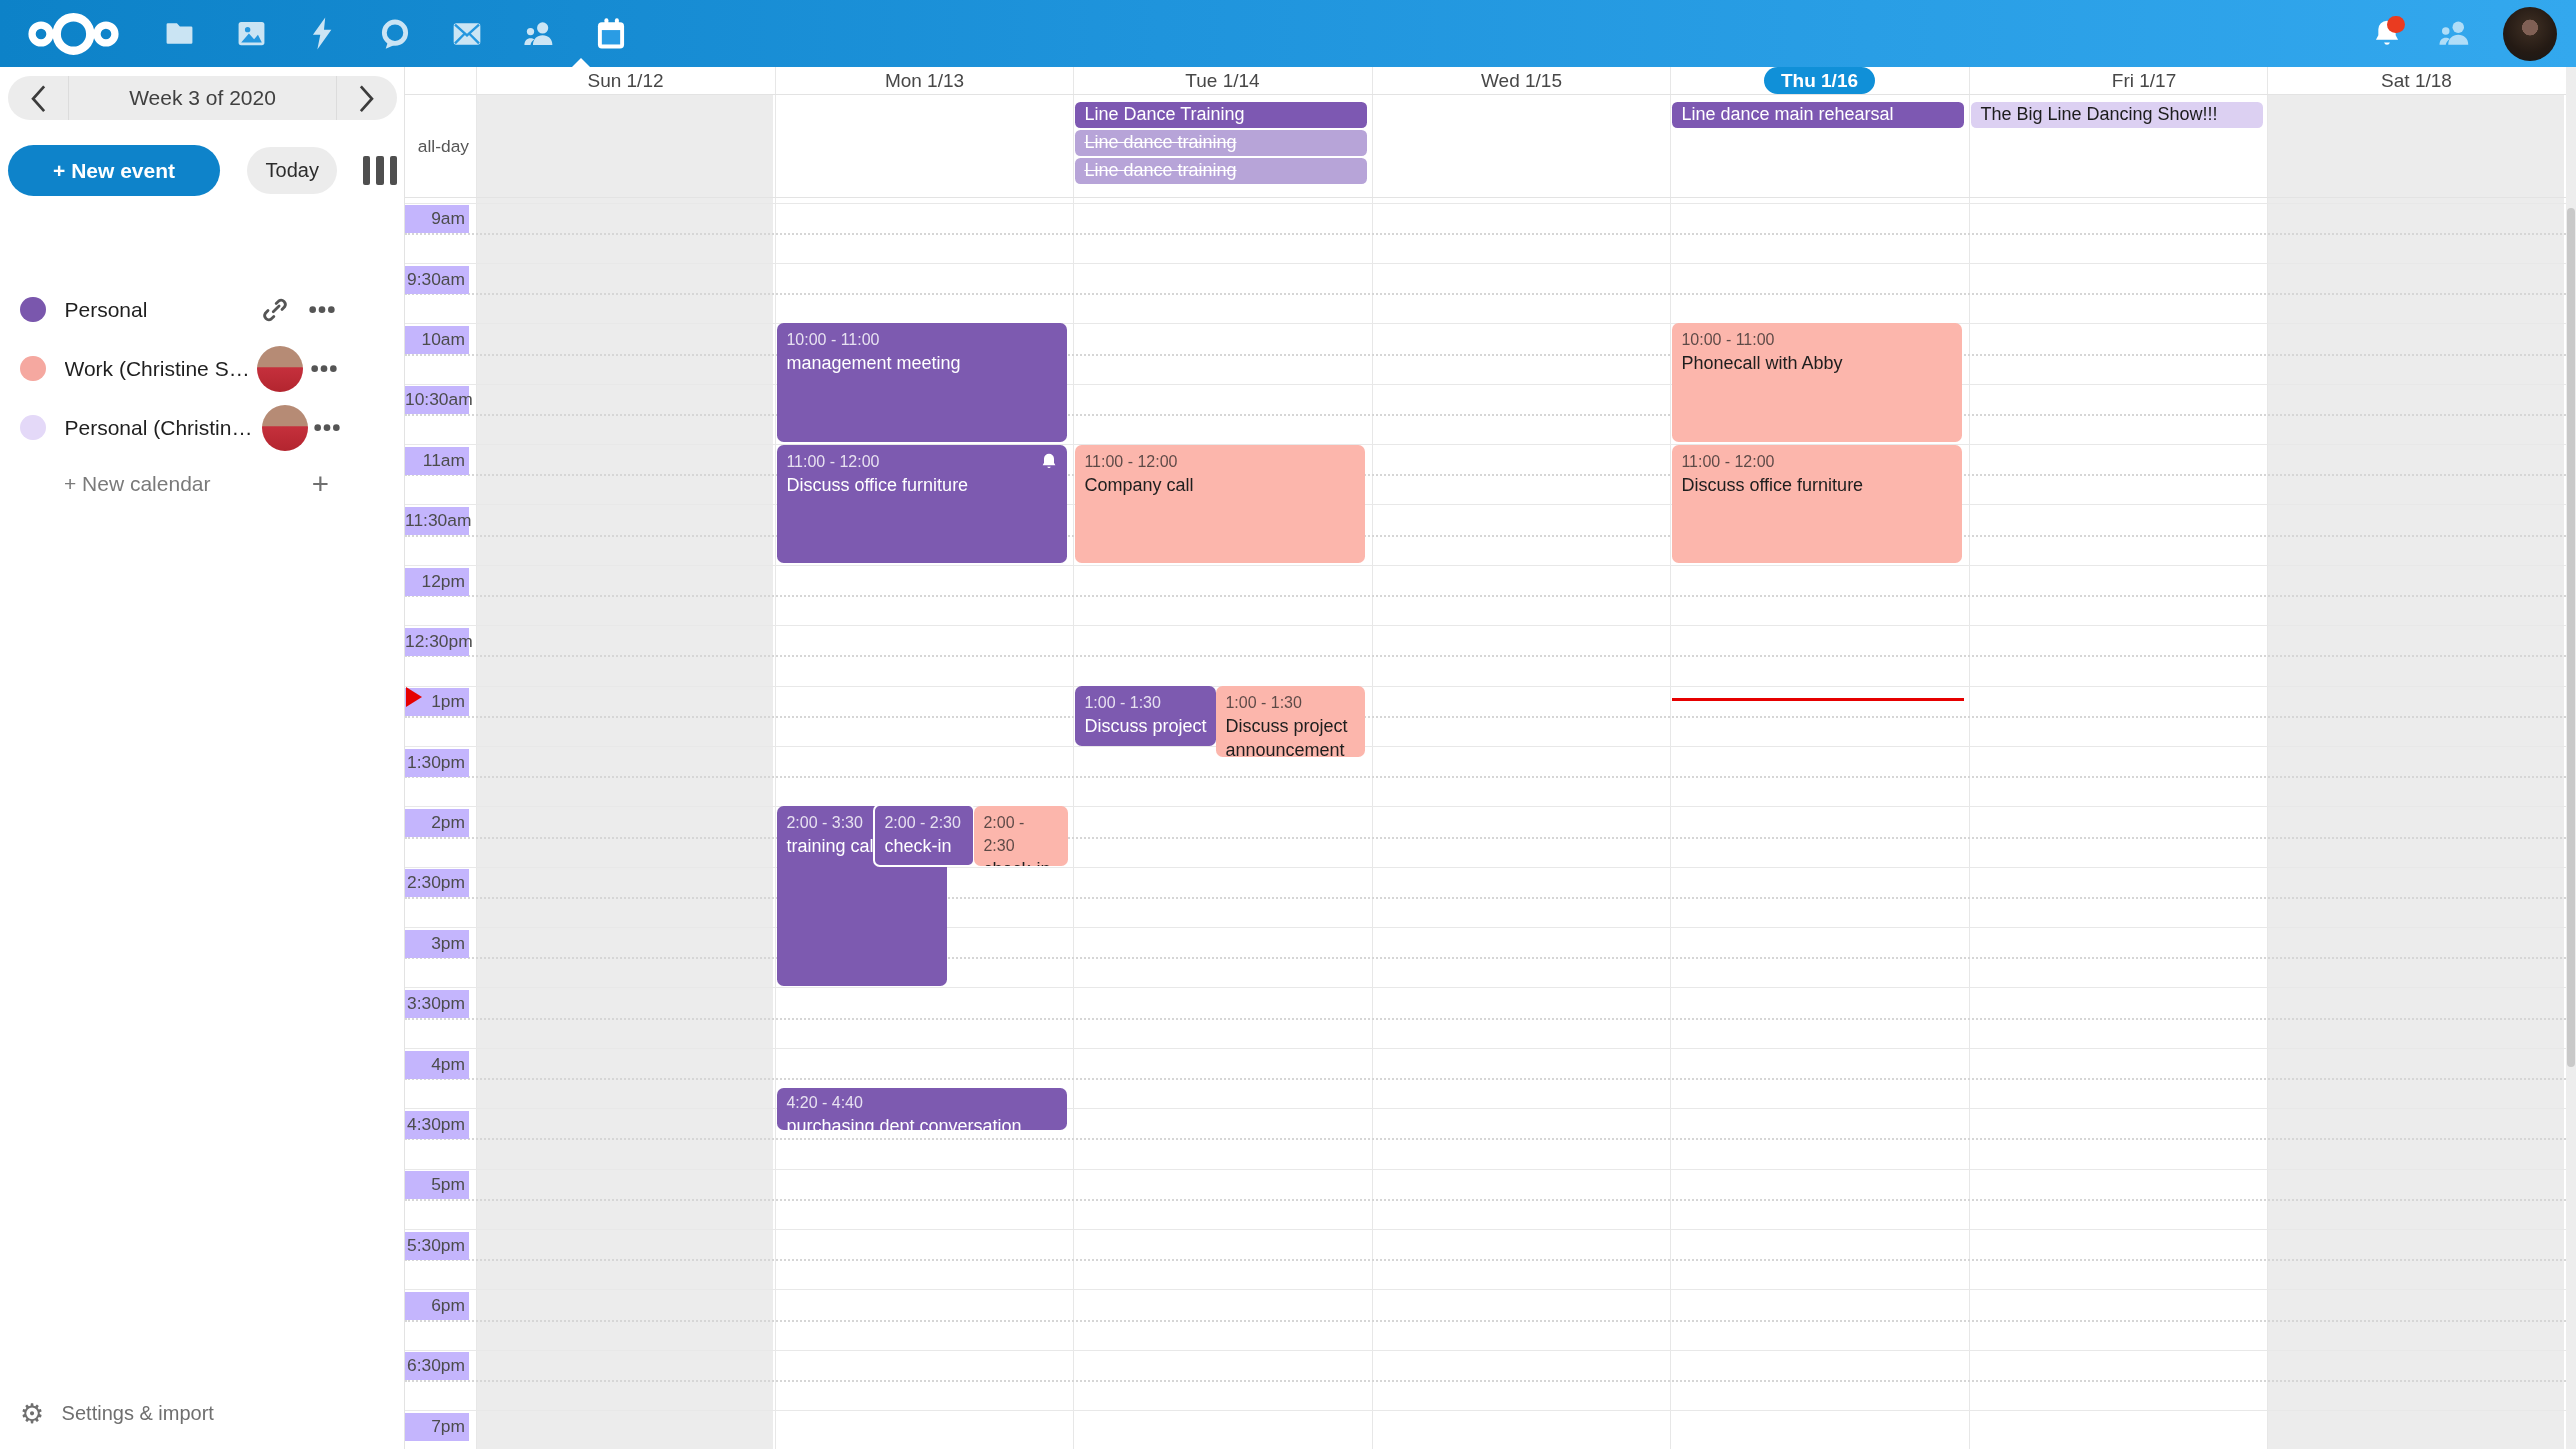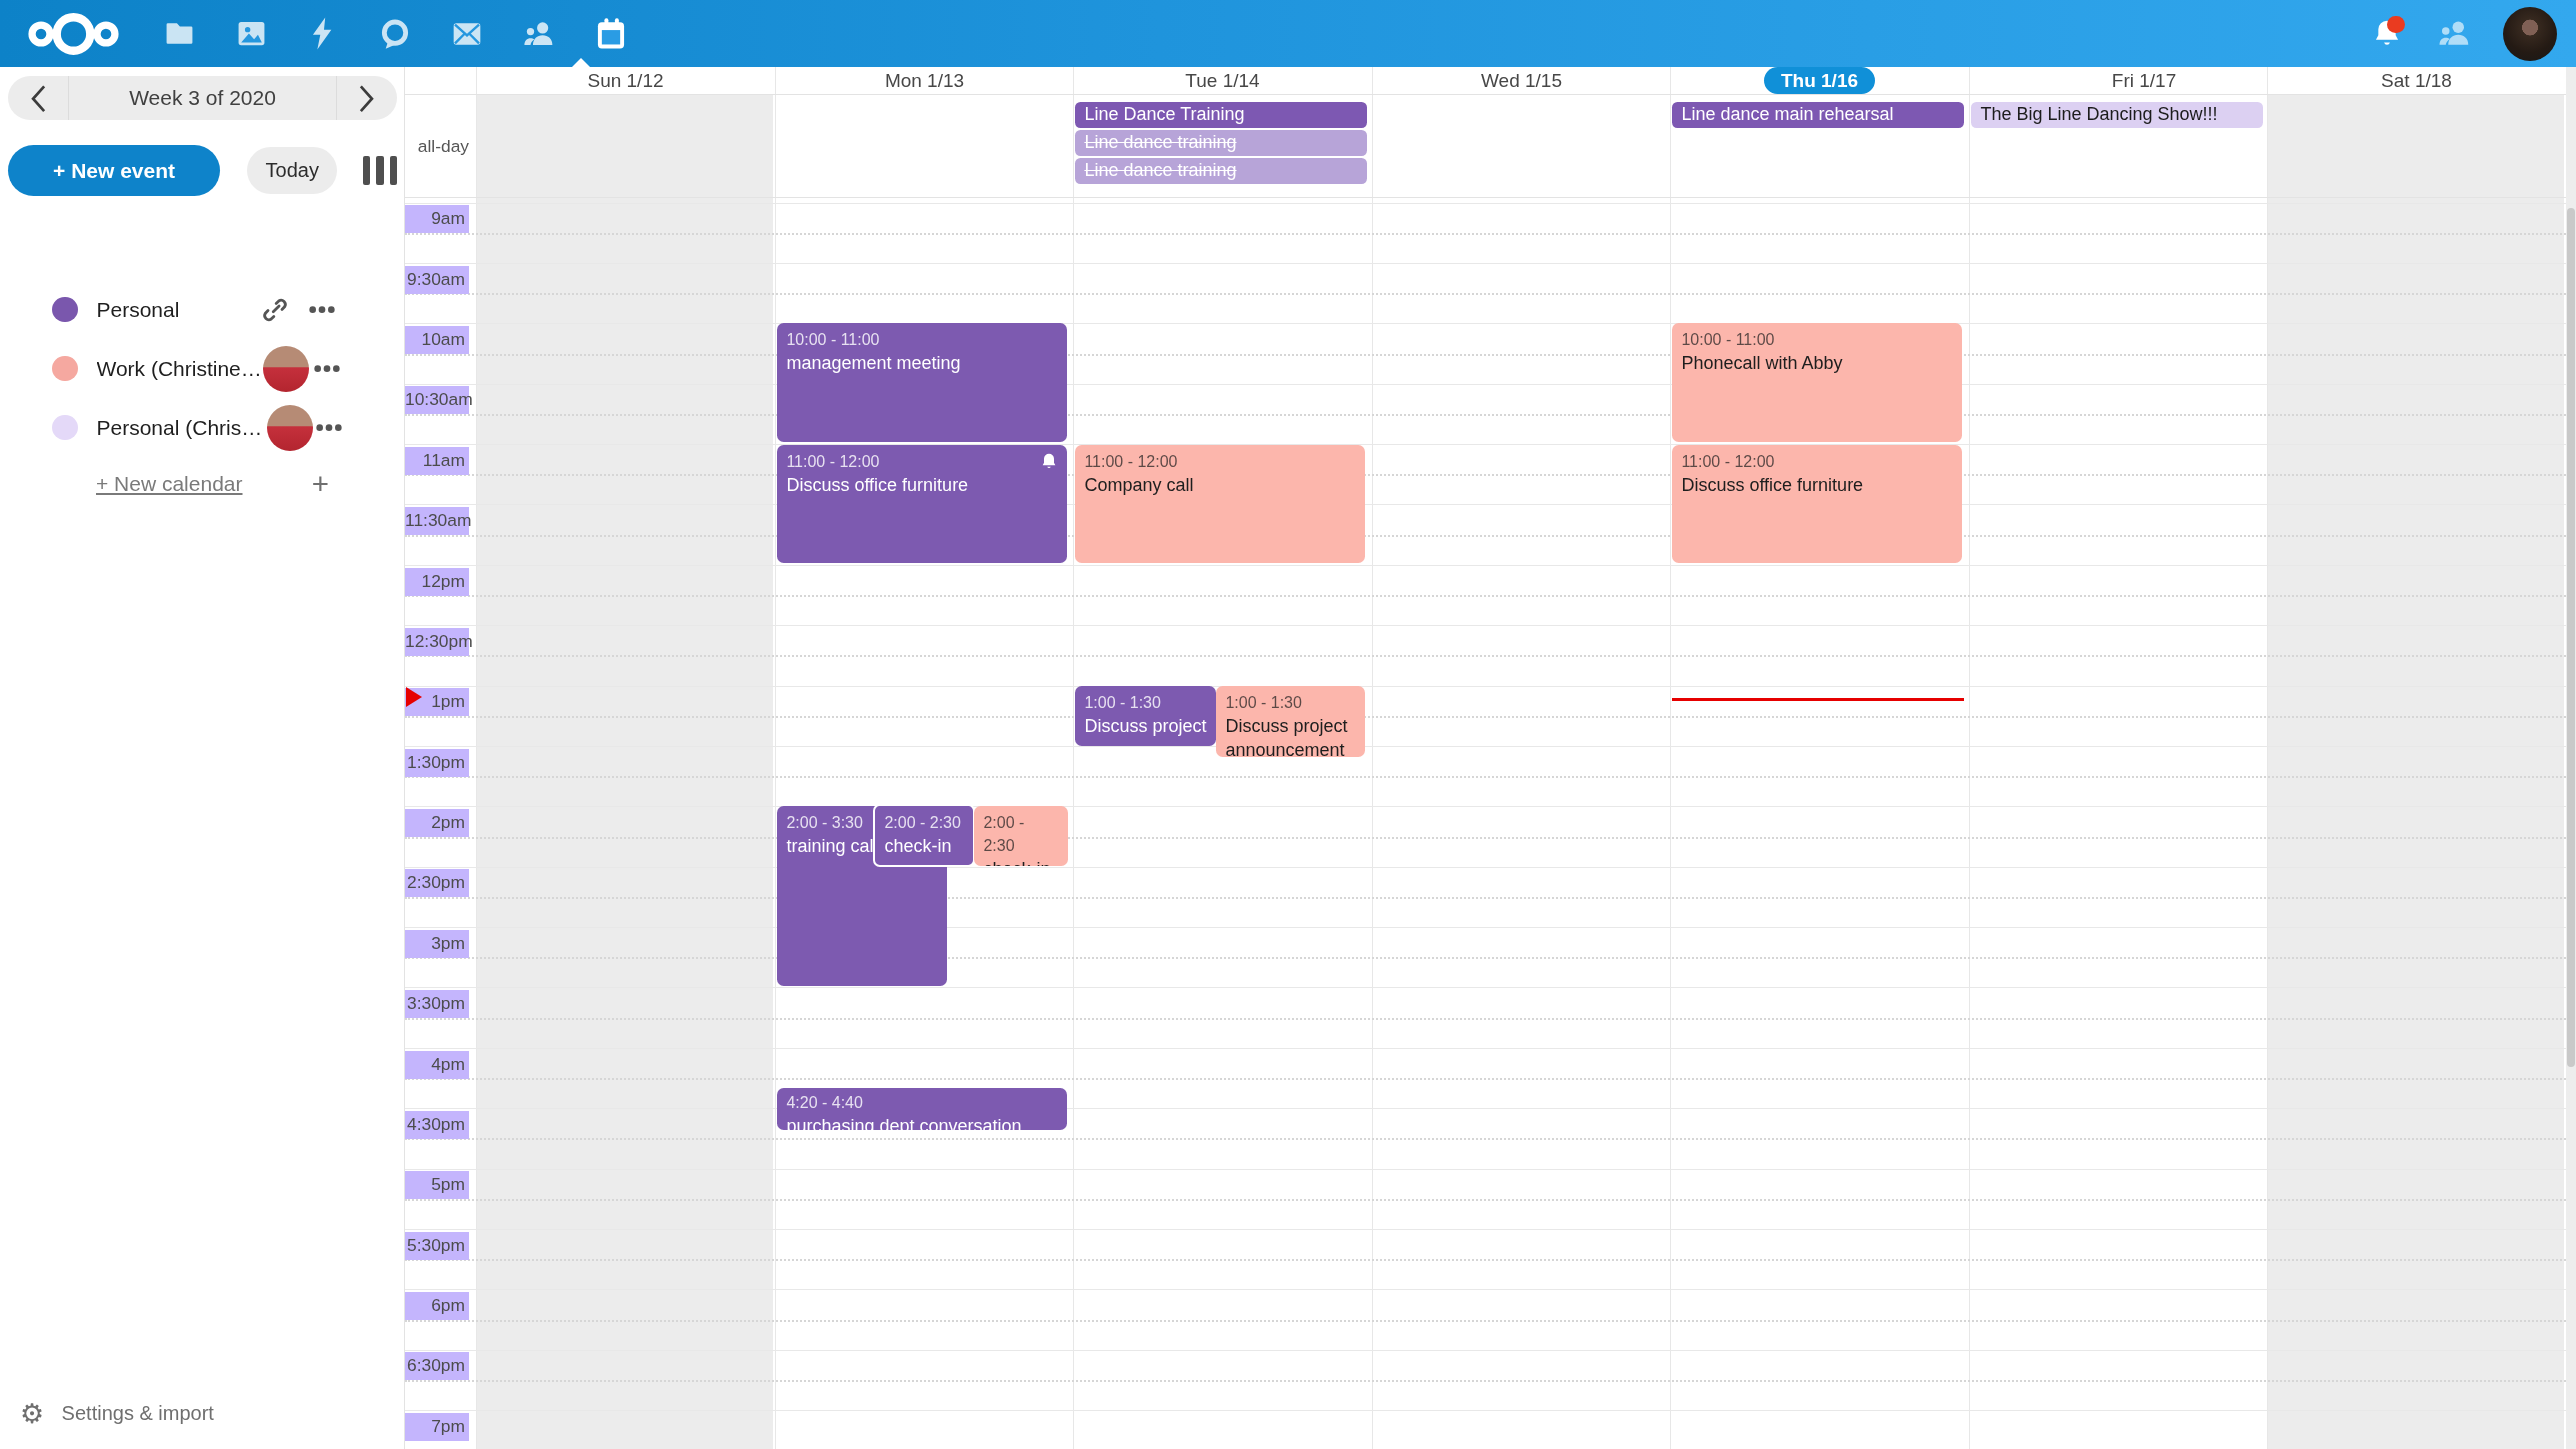--- a/index.html
+++ b/index.html
@@ -33,31 +33,31 @@
   .week-pill .lbl { flex:1; text-align:center; font-size:21px; color:#404040;
                     border-left:1.3px solid #dcdcdc; border-right:1.3px solid #dcdcdc;
                     height:100%; display:flex; align-items:center; justify-content:center; }
   .btnrow { position:absolute; left:8px; top:78px; width:389px; height:51px; display:flex; align-items:center; }
   .btn-new { width:221px; height:51px; border-radius:25.5px; background:#0e83ca; color:#fff;
              font-size:21px; font-weight:bold; display:flex; align-items:center; justify-content:center; }
   .btn-today { width:94px; height:47px; border-radius:23.5px; background:#ececec; color:#2c2c2c;
                font-size:20px; display:flex; align-items:center; justify-content:center; margin-left:27px; }
   .viewswitch { margin-left:25.5px; display:flex; gap:6px; }
   .viewswitch i { display:block; width:7.4px; height:29.5px; background:#4f4f4f; border-radius:2px; }
-  .callist { position:absolute; left:0; top:213px; width:357px;padding-left:32px; }
+  .callist { position:absolute; left:0; top:213px; width:357px; }
   .calrow { position:relative; height:59px; display:flex; align-items:center; padding-left:20px; }
   .caldot { width:25.5px; height:25.5px; border-radius:50%; flex:0 0 25.5px; }
   .calname { margin-left:19px; font-size:21px; color:#1f1f1f; white-space:nowrap; overflow:hidden;
              text-overflow:ellipsis; max-width:201px; }
   .calrow .spacer { flex:1; }
   .mini-avatar { width:46px; height:46px; border-radius:50%; overflow:hidden; flex:0 0 46px;
       background:linear-gradient(180deg,#b68b75 0%, #b68b75 46%, #c5303c 47%, #b3252f 100%); }
   .rowicon { width:47px; display:flex; align-items:center; justify-content:center; }
   .newcal { position:relative; height:54px; display:flex; align-items:center; padding-left:64px;
-            color:#7a7a7a; font-size:21px;text-decoration:underline; }
+            color:#7a7a7a; font-size:21px; }
   .newcal .plus { position:absolute; right:28px; font-size:29.5px; color:#6f6f6f; }
   .settings { position:absolute; left:20px; bottom:20px; display:flex; align-items:center; gap:17.4px;
               color:#6f6f6f; font-size:20px; }
   .gear { font-family:"DejaVu Sans", sans-serif; font-size:27px; color:#6f6f6f; }
 
   
   #main { position:absolute; left:405px; top:0; width:2171px; height:1449px; }
   .colline { position:absolute; top:67px; bottom:0; width:1.3px; background:#e7e7e7; }
   .weekend-bg { position:absolute; top:94px; bottom:0; width:297px; background:#ececec; z-index:0; }
   .dayhead { position:absolute; top:67px; height:27px; display:flex; align-items:center;

